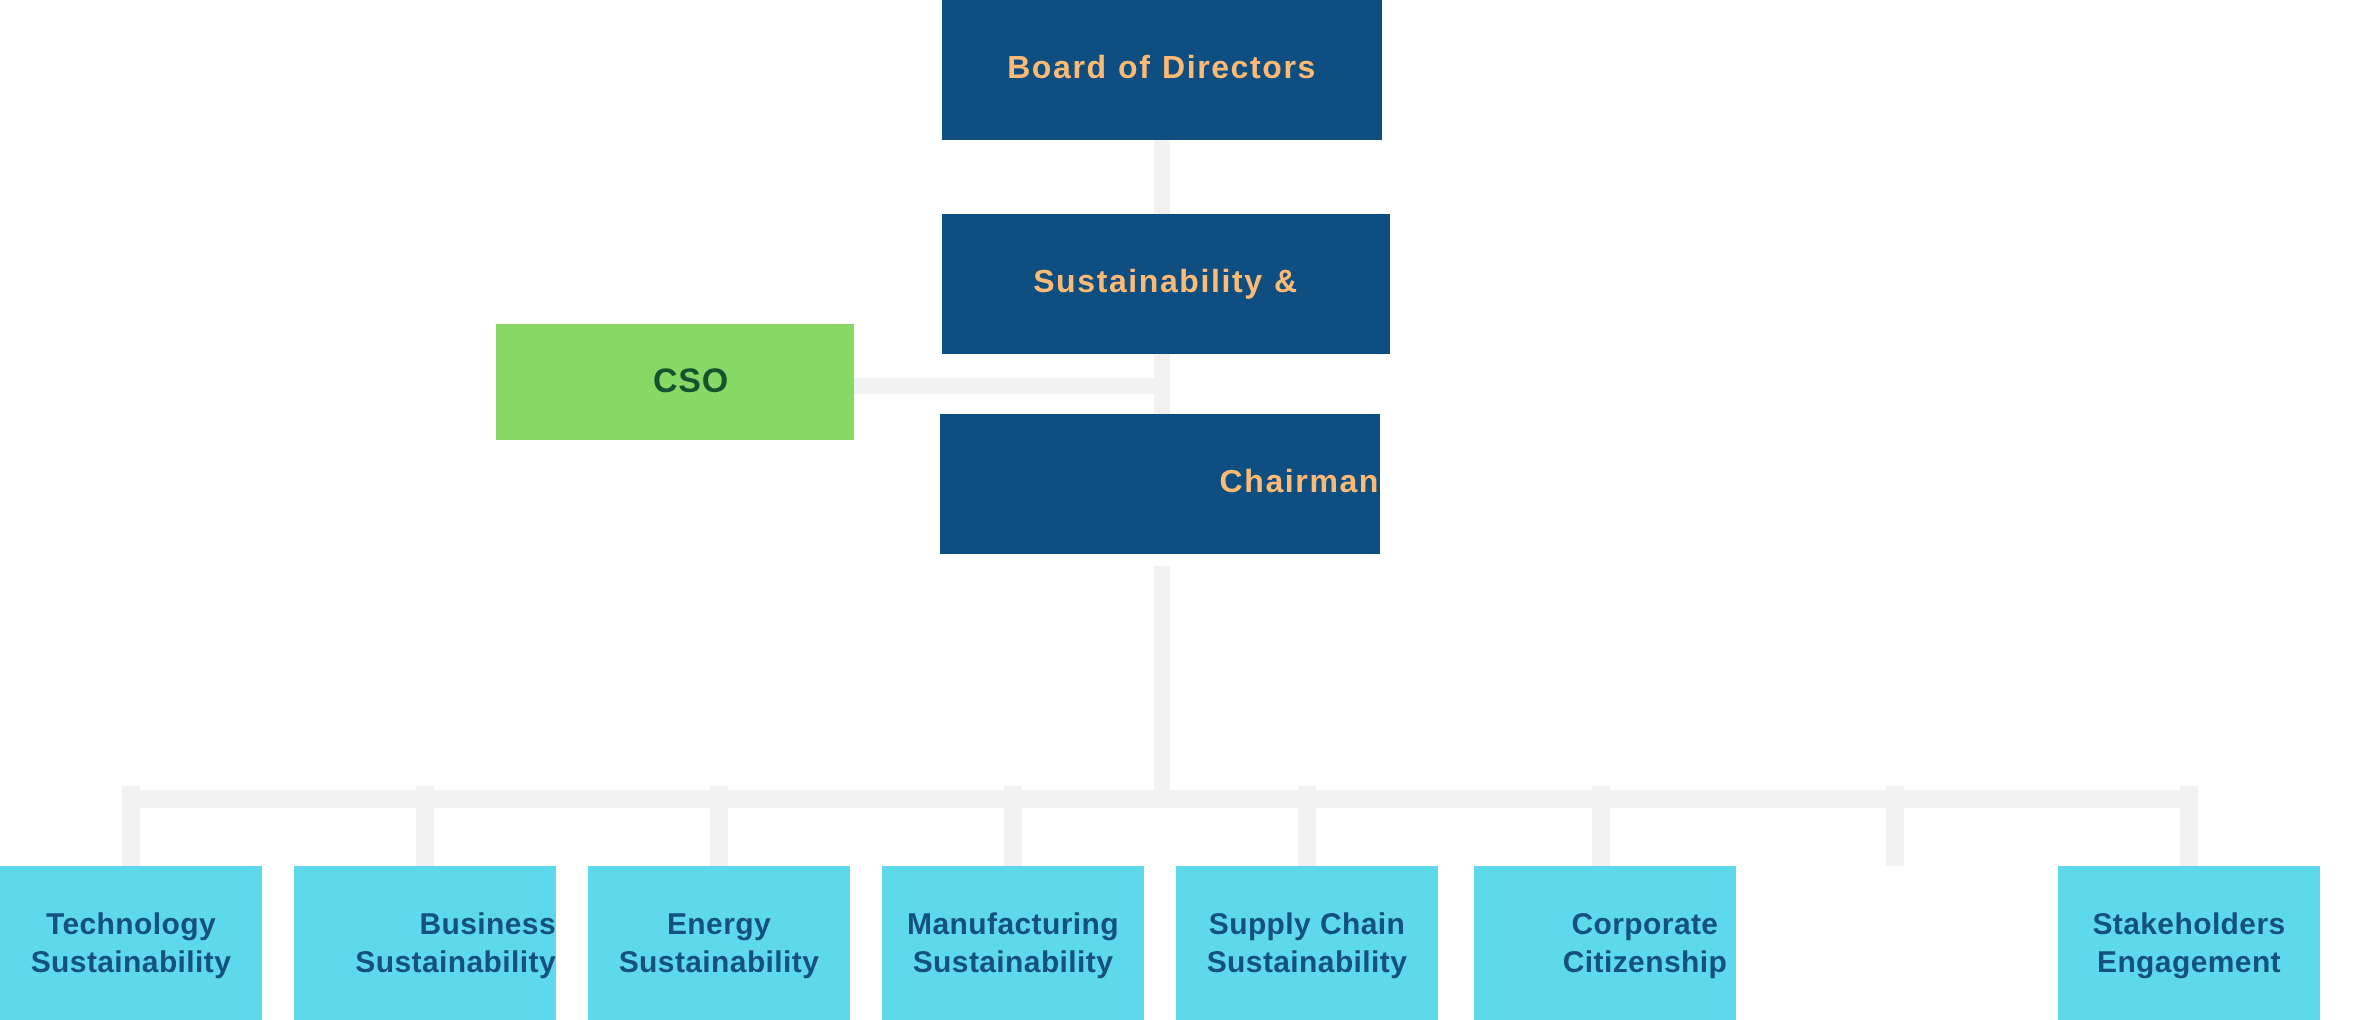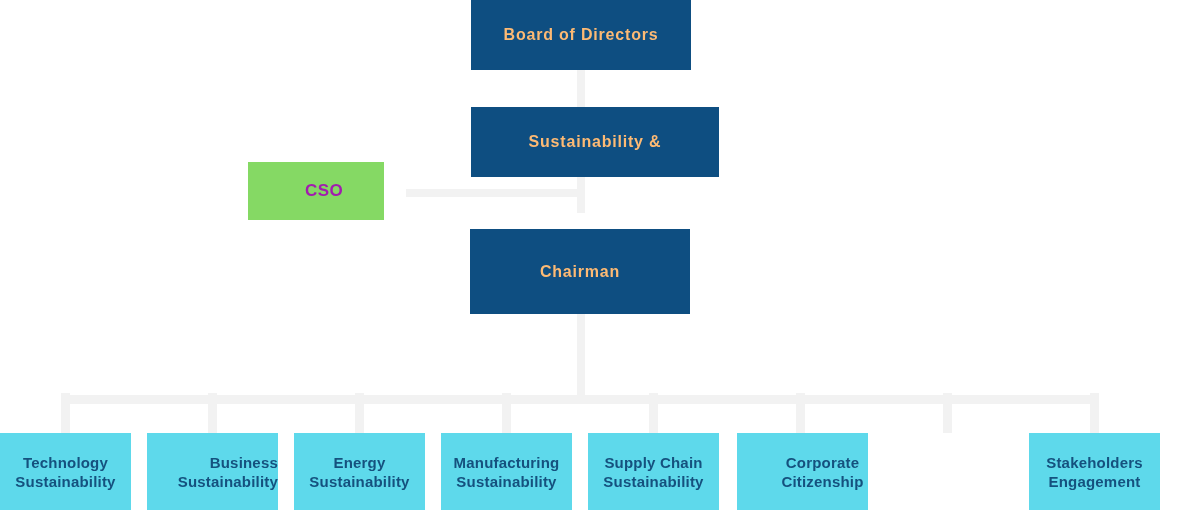--- a/index.html
+++ b/index.html
@@ -42,26 +42,26 @@
     text-align: center;
   }
   .blue {
     background: var(--dark-blue);
     color: #fdba74;
     font-size: 16px;
     font-weight: 600;
     letter-spacing: 0.8px;
   }
   .board    { left: 471px; top: 0;     width: 220px; height: 70px; }
-  .committee{ left: 471px; top: 107px; width: 248px; height: 70px; line-height: 22px; align-items: center; }
-  .chairman { left: 470px; top: 229px; width: 220px; height: 85px; }
+  .committee{ left: 471px; top: 107px; width: 224px; height: 70px; line-height: 22px; align-items: center; }
+  .chairman { left: 470px; top: 207px; width: 220px; height: 70px; align-items: flex-end; }
   .cso {
-    left: 248px; top: 162px; width: 136px; height: 58px;
+    left: 248px; top: 162px; width: 179px; height: 58px;
     background: var(--green);
-    color: #a21caf;
+    color: #14532d;
     font-size: 17px;
     font-weight: 600;
     letter-spacing: 0.4px;
     padding-left: 16px;
   }
   .dept {
     top: 433px; width: 131px; height: 77px;
     background: var(--cyan);
     color: var(--text-on-cyan);
     font-size: 15px;

